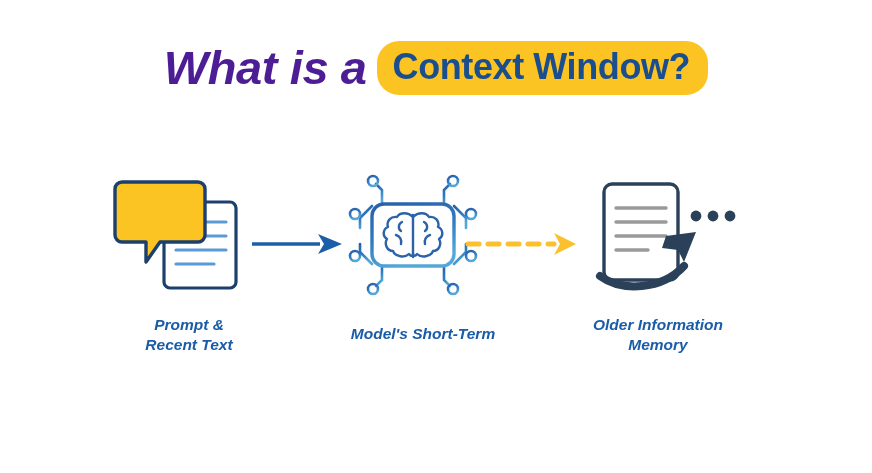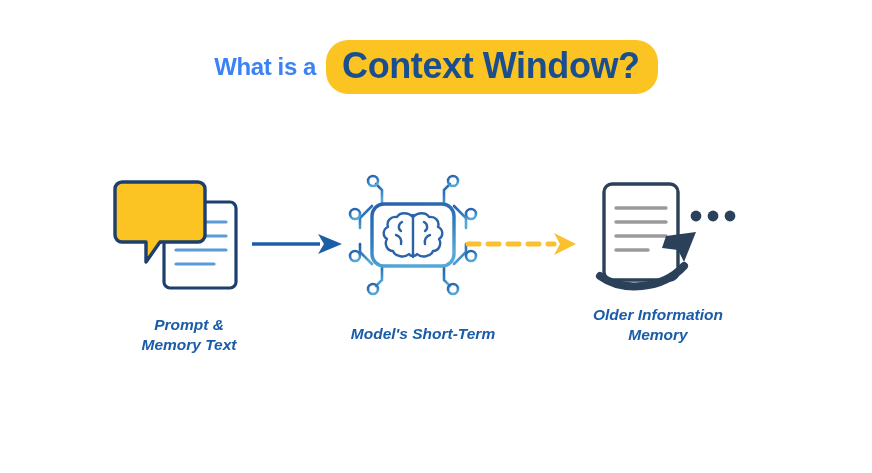--- a/index.html
+++ b/index.html
@@ -19,25 +19,26 @@
   .title-row {
     position: absolute;
     top: 40px;
     left: 0;
     width: 872px;
     text-align: center;
     white-space: nowrap;
   }
   .title-text {
     display: inline-block;
-    font-size: 24px;
+    font-size: 47px;
     font-weight: bold;
-    color: #3b82f6;
+    color: #4c1d95;
     letter-spacing: -0.4px;
     vertical-align: middle;
+    font-style: italic;
   }
   .title-highlight {
     display: inline-block;
     vertical-align: middle;
     background: #FBC423;
     color: #1A4E8F;
     font-size: 36px;
     font-weight: bold;
     border-radius: 22px;
     padding: 5px 18px 7px 16px;
@@ -70,21 +71,21 @@
     line-height: 20px;
     white-space: nowrap;
   }
 
   .node-prompt   { left: 108px; top: 0;  width: 162px; }
   .node-memory   { left: 330px; top: 0;  width: 170px; }
   .node-older    { left: 570px; top: 0;  width: 176px; }
 
   .cap-prompt { position: absolute; top: 145px; left: 108px; width: 162px; text-align: center; }
   .cap-memory { position: absolute; top: 145px; left: 338px; width: 170px; text-align: center; margin-top: 9px; }
-  .cap-older  { position: absolute; top: 135px; left: 570px; width: 176px; text-align: center; }
+  .cap-older  { position: absolute; top: 145px; left: 570px; width: 176px; text-align: center; }
 
   .arrow-solid  { position: absolute; left: 252px; top: 62px; }
   .arrow-dashed { position: absolute; left: 468px; top: 62px; }
 
   svg { display: block; overflow: visible; }
 </style>
 </head>
 <body>
 
 <div class="title-row">
@@ -217,21 +218,21 @@
           <circle cx="126" cy="46" r="5.4"></circle>
           <circle cx="143" cy="46" r="5.4"></circle>
           <circle cx="160" cy="46" r="5.4"></circle>
         </g>
       </svg>
     </div>
   </div>
 
   <div class="cap-prompt">
     <div class="caption">Prompt &amp;</div>
-    <div class="caption">Memory Text</div>
+    <div class="caption">Recent Text</div>
   </div>
 
   <div class="cap-memory">
     <div class="caption">Model's Short-Term</div>
   </div>
 
   <div class="cap-older">
     <div class="caption">Older Information</div>
     <div class="caption">Memory</div>
   </div>

